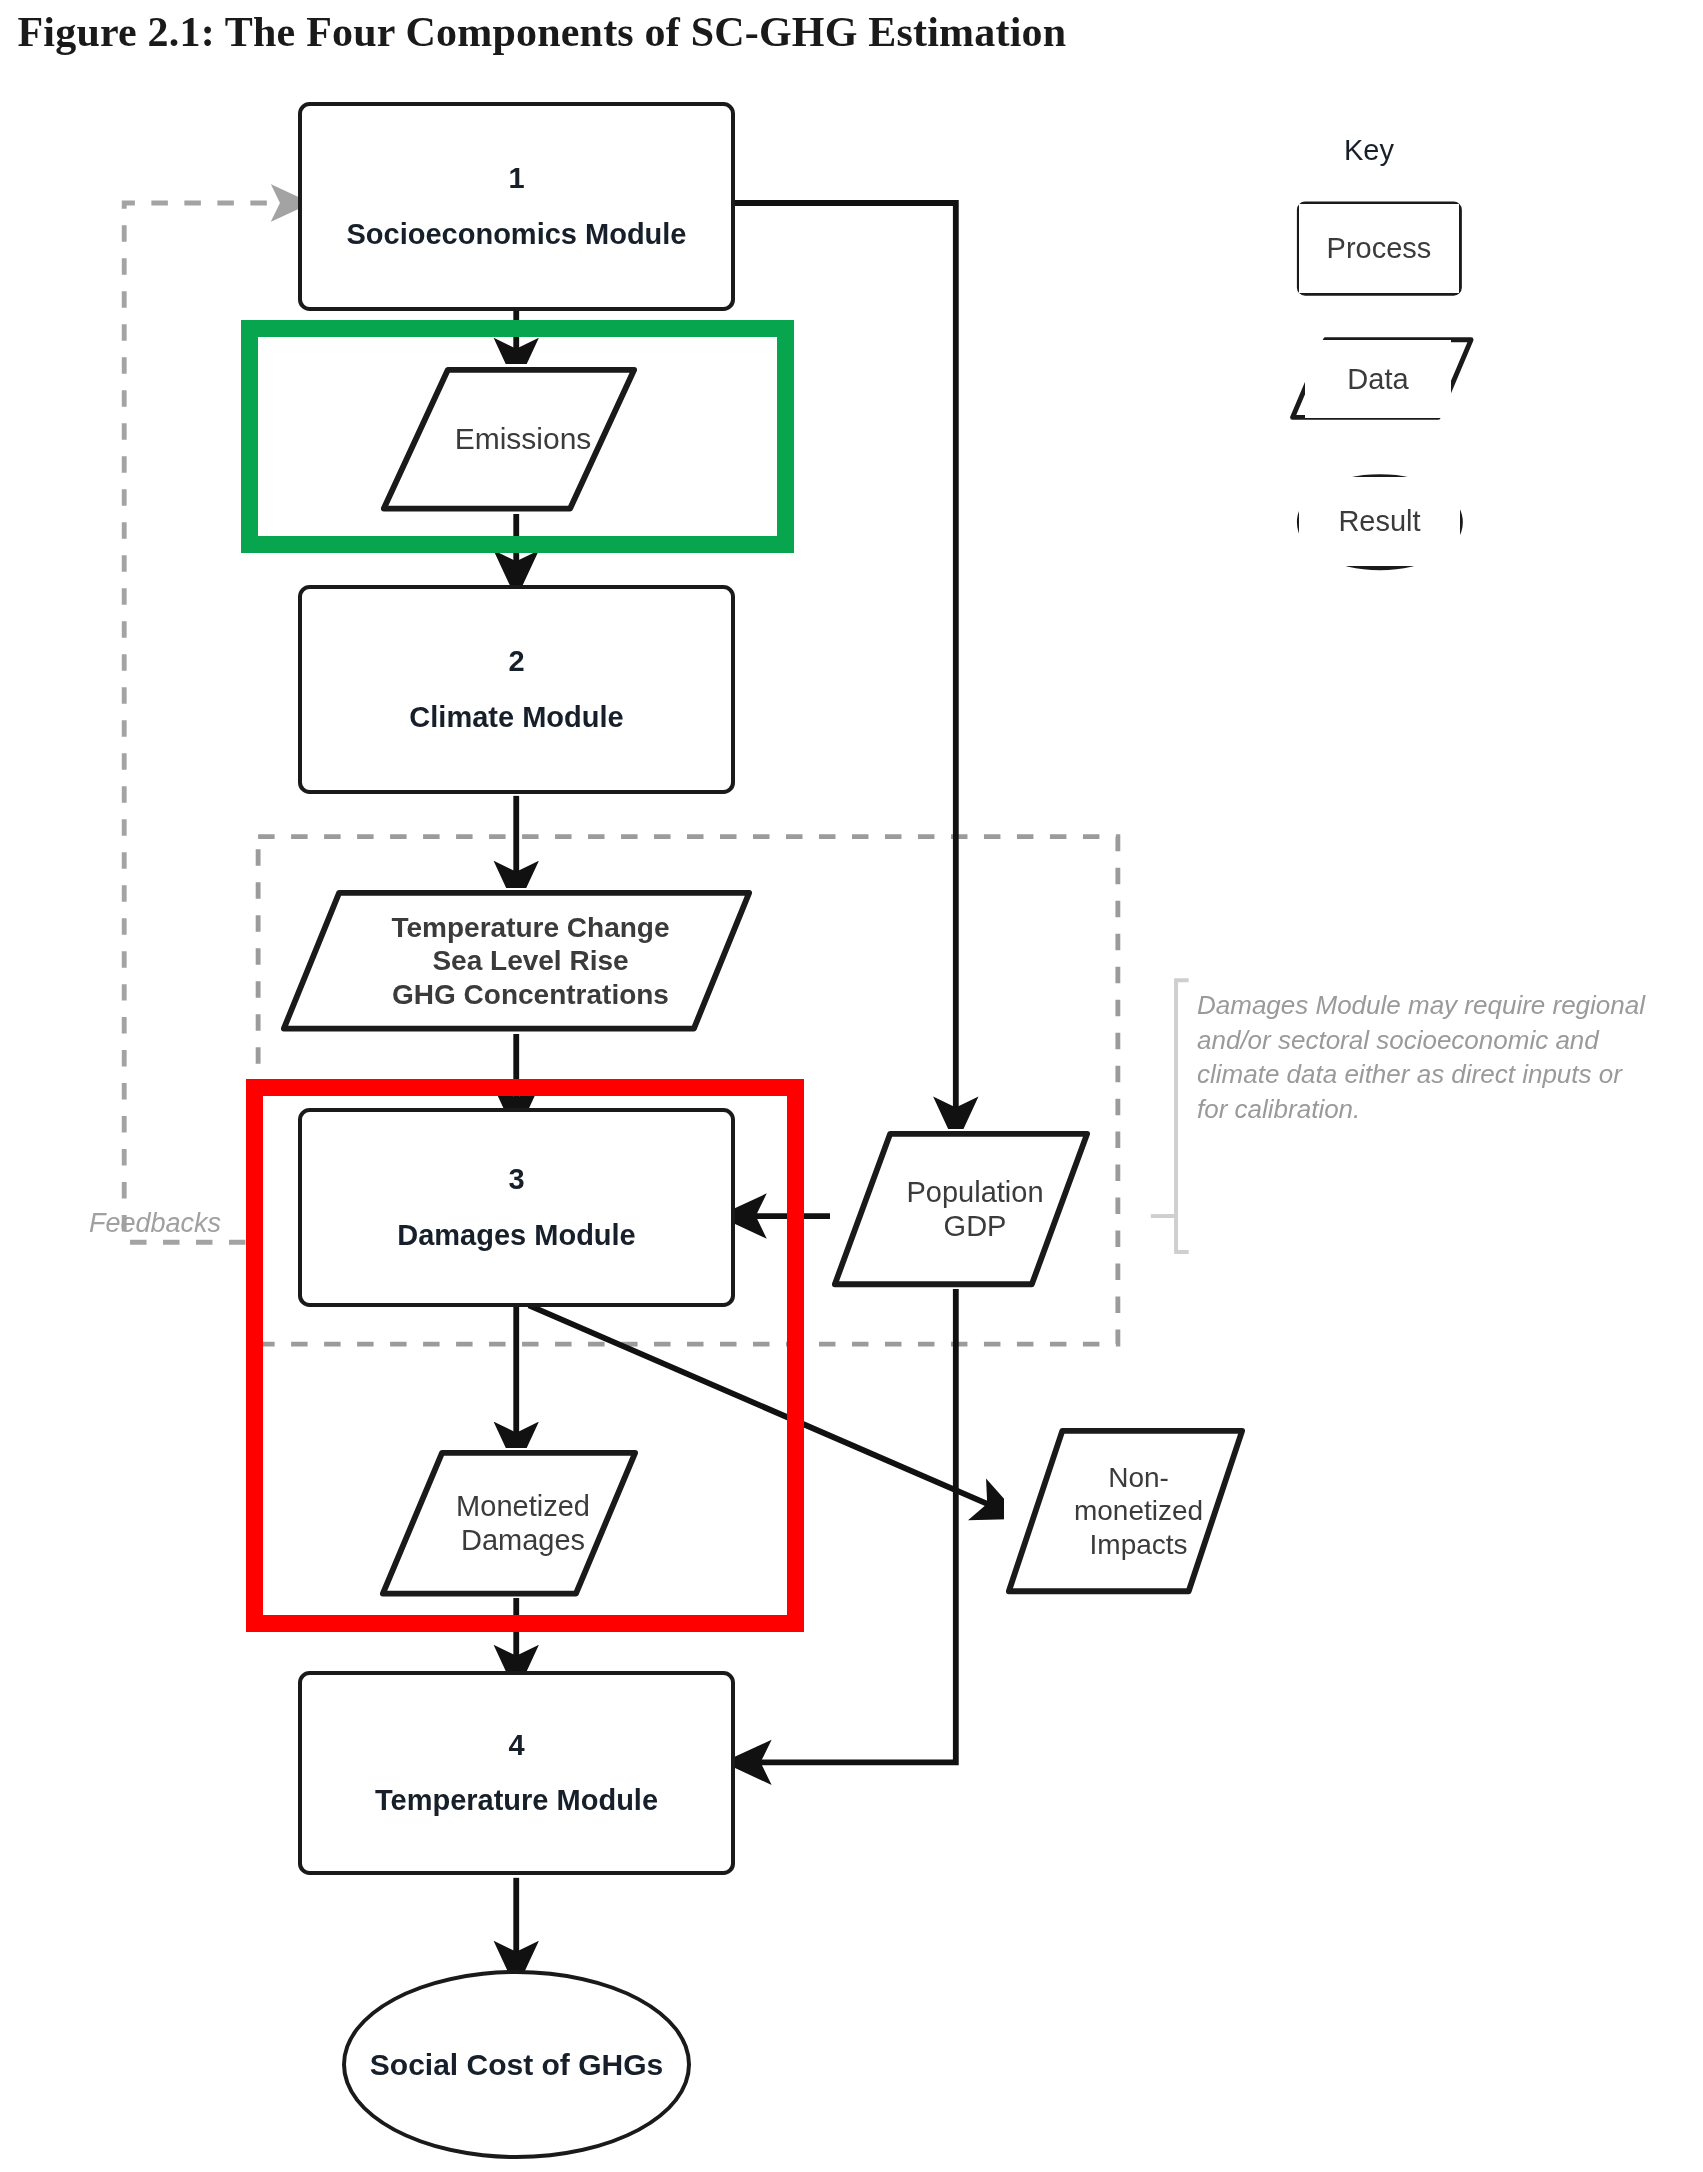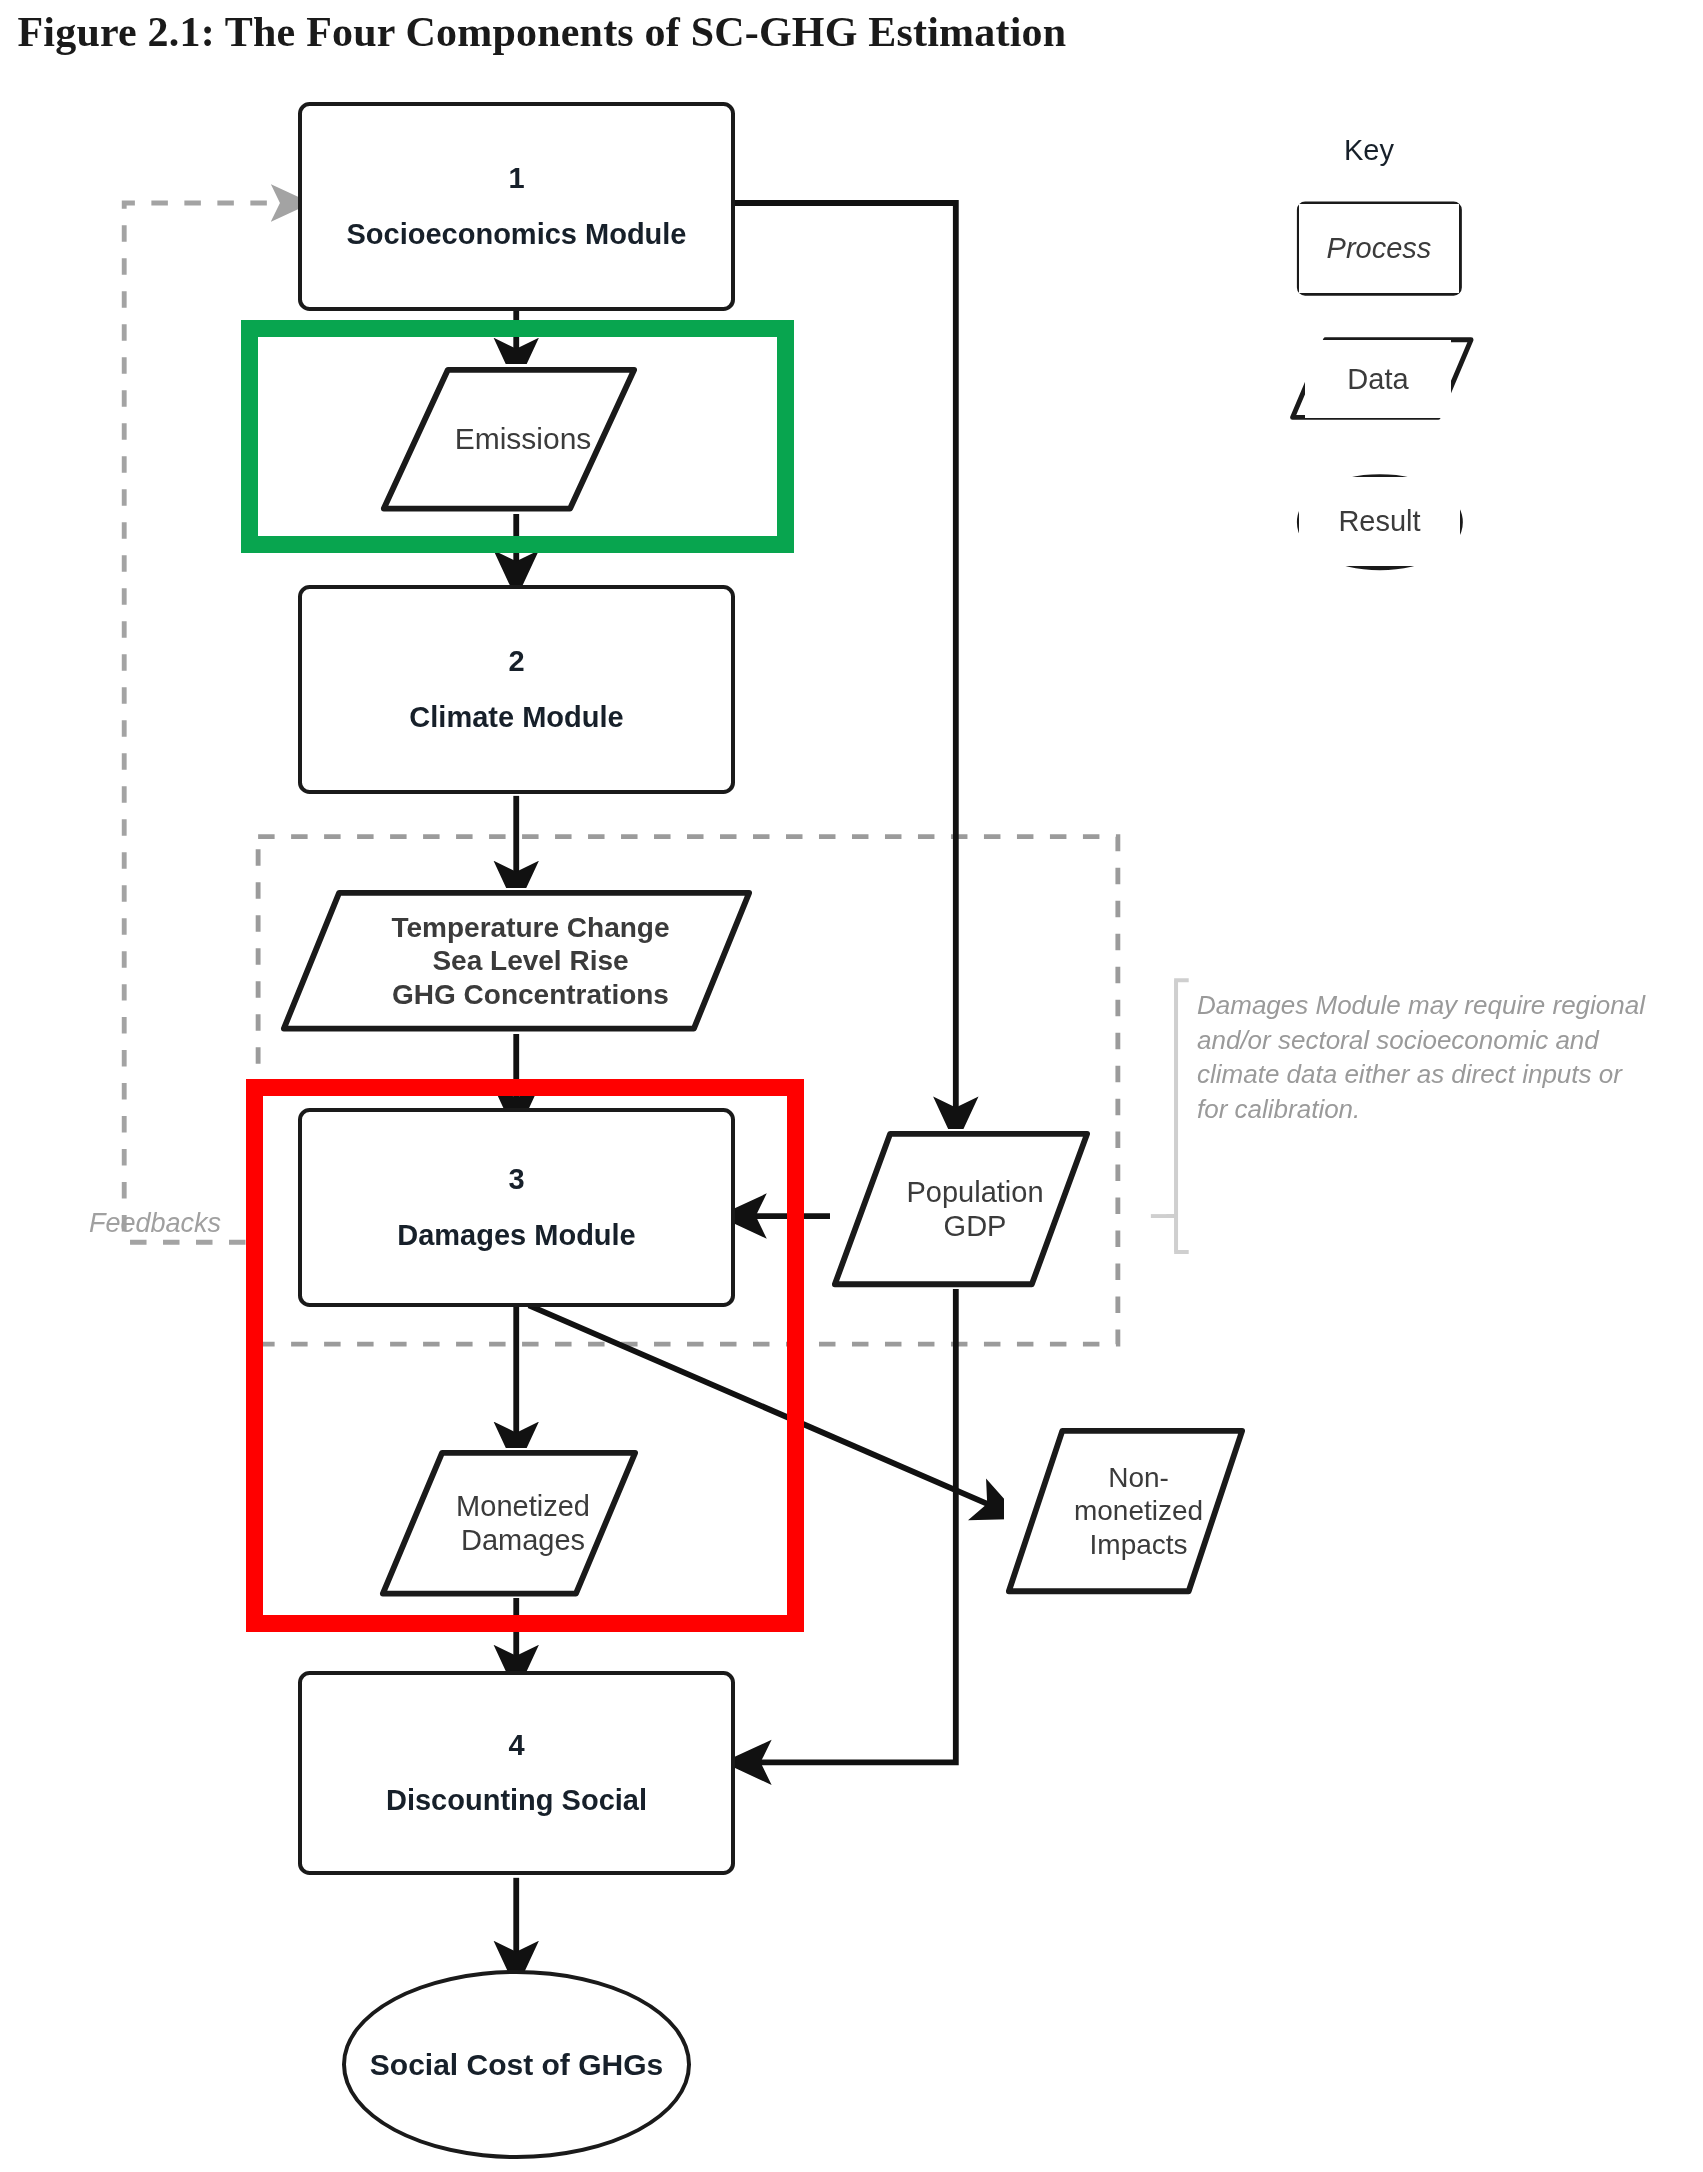--- a/index.html
+++ b/index.html
@@ -153,34 +153,34 @@
   </svg>
   <span class="txt" style="padding-left:3.9px;">
     <span>Non-</span><br>
     <span>monetized</span><br>
     <span>Impacts</span>
   </span>
 </div>
 
 <div class="node process" style="left:298px;top:1671px;width:437px;height:204px;flex-direction:column;font-size:29px;">
   <span class="num">4</span>
-  <span>Discounting Social</span>
+  <span>Temperature Module</span>
 </div>
 
 <div class="node result" style="left:342px;top:1970px;width:349px;height:189px;font-size:30px;">
   <span>Social Cost of GHGs</span>
 </div>
 
 <div class="feedback-label" style="left:89px;top:1208px;">Feedbacks</div>
 
 <div class="note" style="left:1197px;top:988px;width:456px;">Damages Module may require regional and/or sectoral socioeconomic and climate data either as direct inputs or for calibration.</div>
 
 <div id="key-title" style="left:1344px;top:134px;">Key</div>
 
-<div class="node" style="left:1299px;top:204px;width:160px;height:89px;font-size:29px;color:#3b3b3b;font-style:italic;">
+<div class="node" style="left:1299px;top:204px;width:160px;height:89px;font-size:29px;color:#3b3b3b;">
   <span>Process</span>
 </div>
 
 <div class="node" style="left:1305px;top:340px;width:146px;height:78px;font-size:29px;color:#3b3b3b;">
   <span>Data</span>
 </div>
 
 <div class="node" style="left:1299px;top:477px;width:161px;height:89px;font-size:29px;color:#3b3b3b;">
   <span>Result</span>
 </div>

